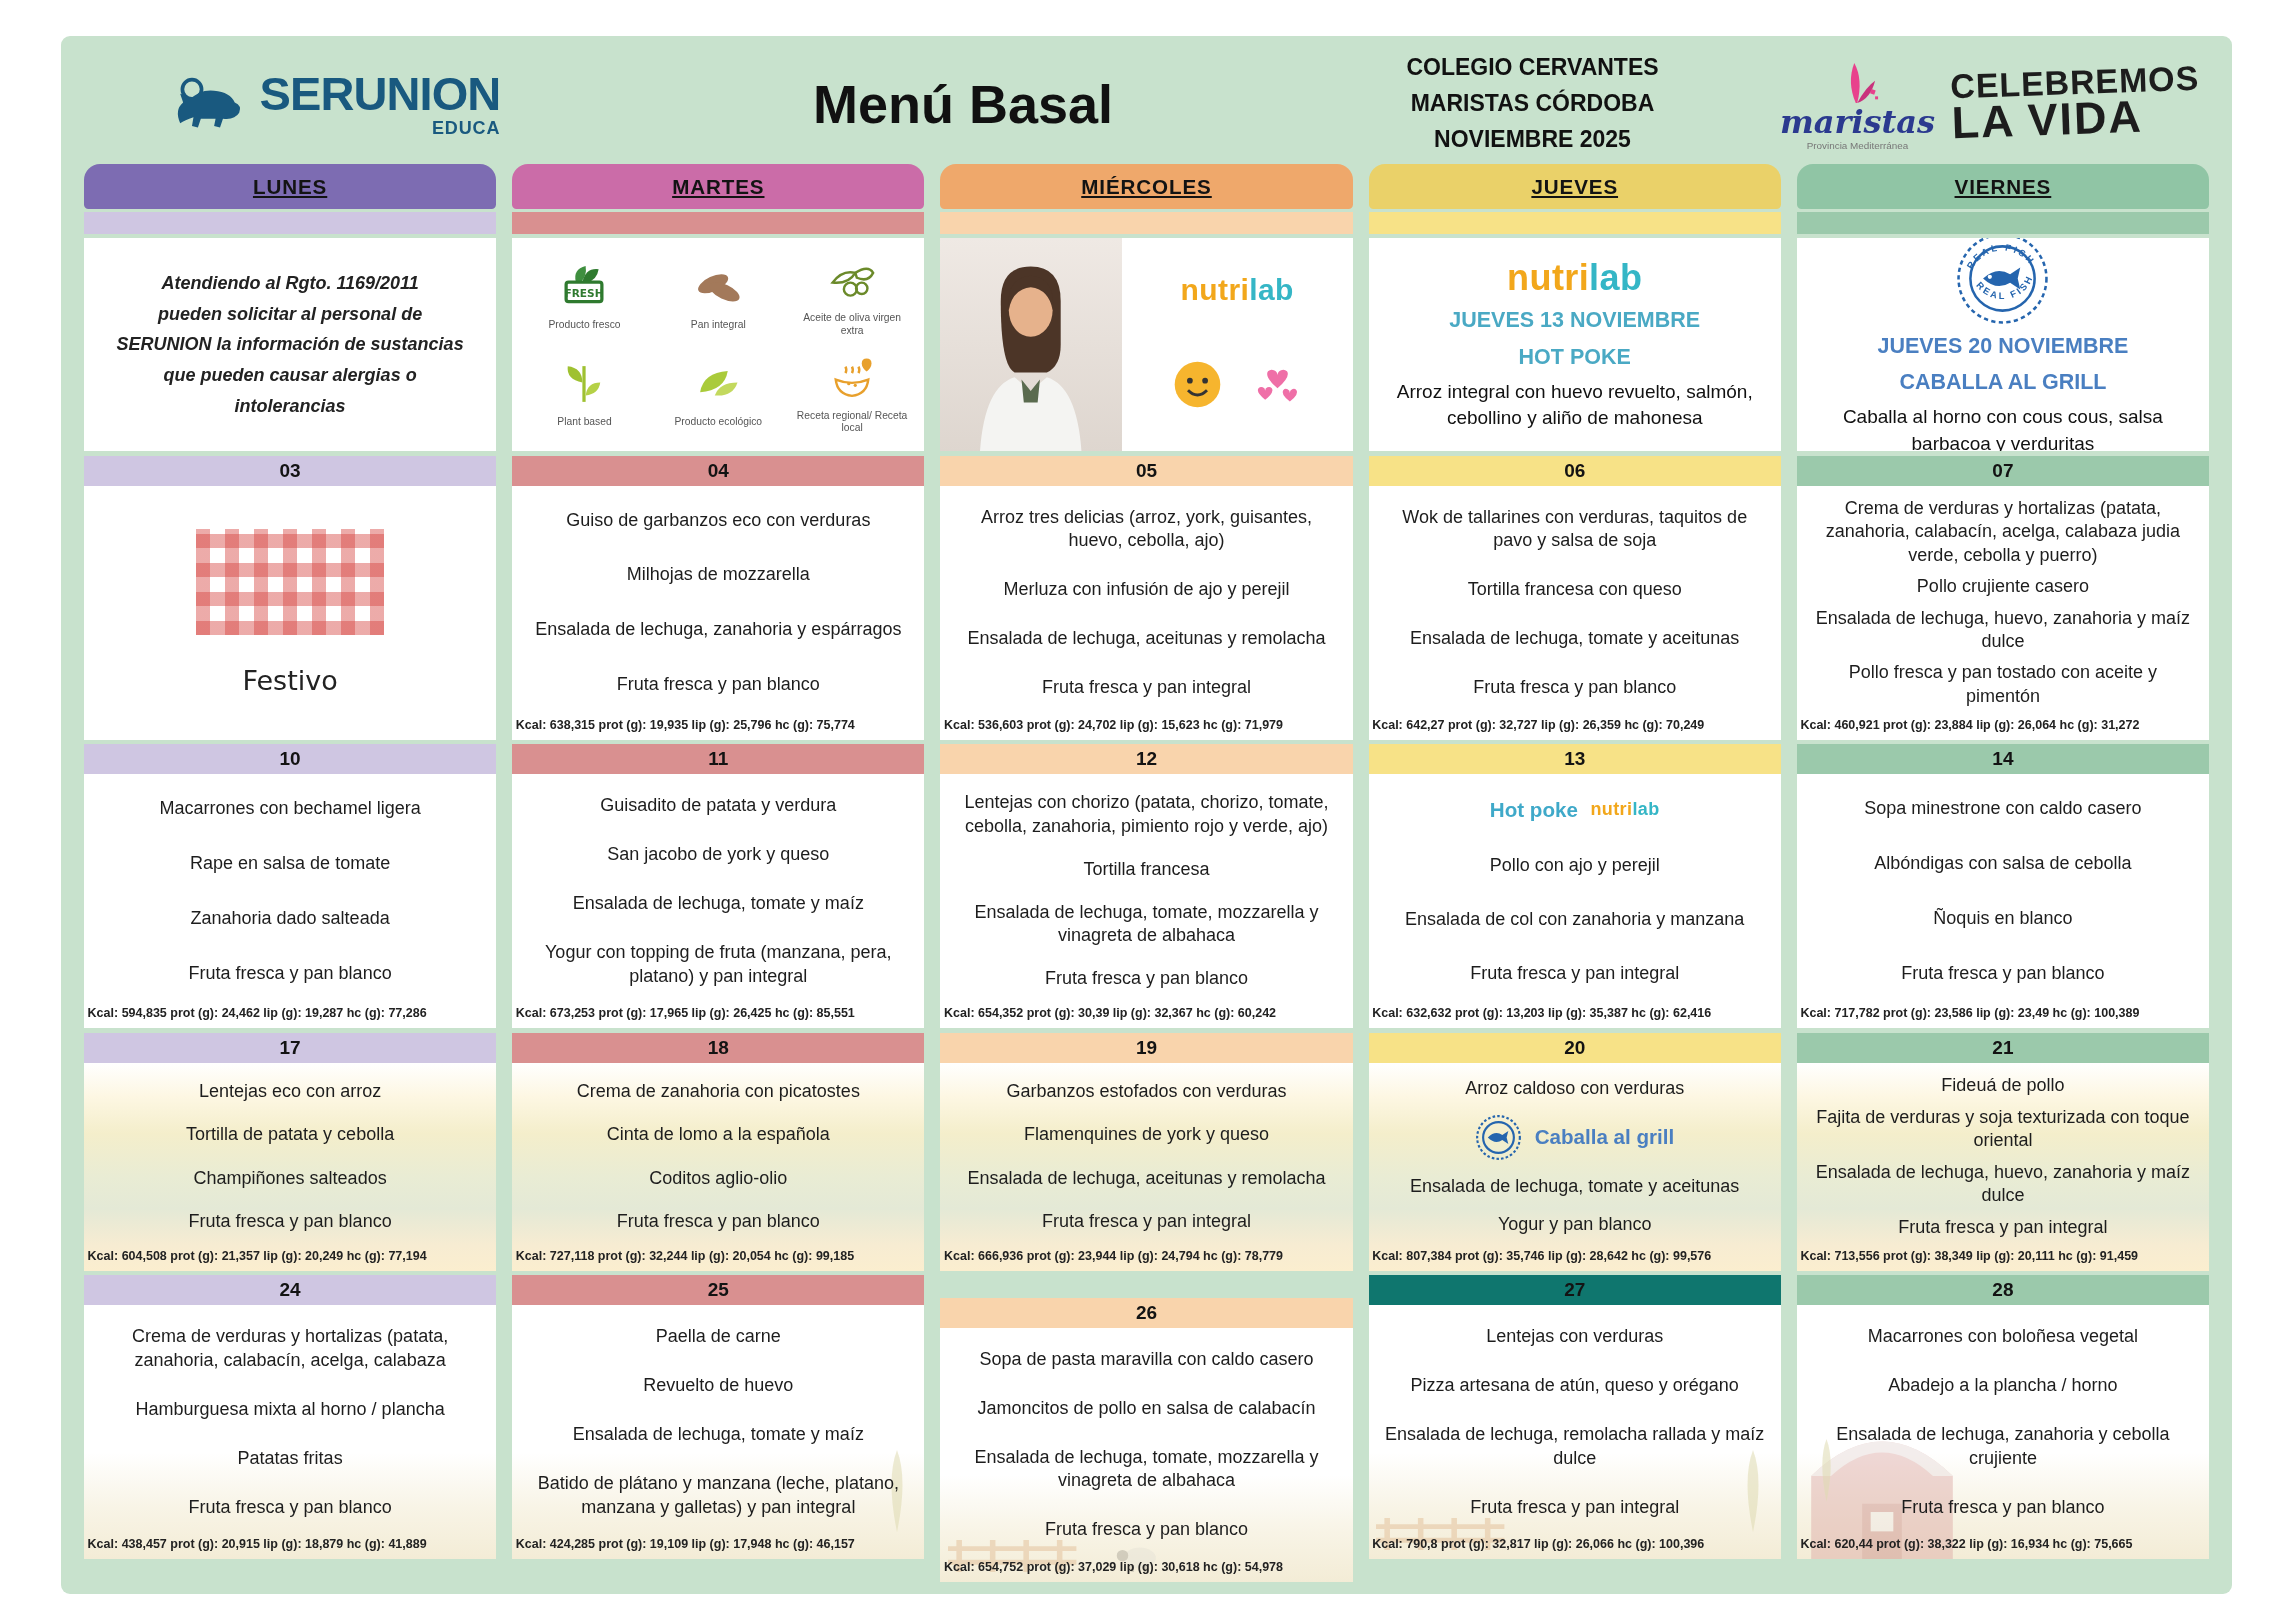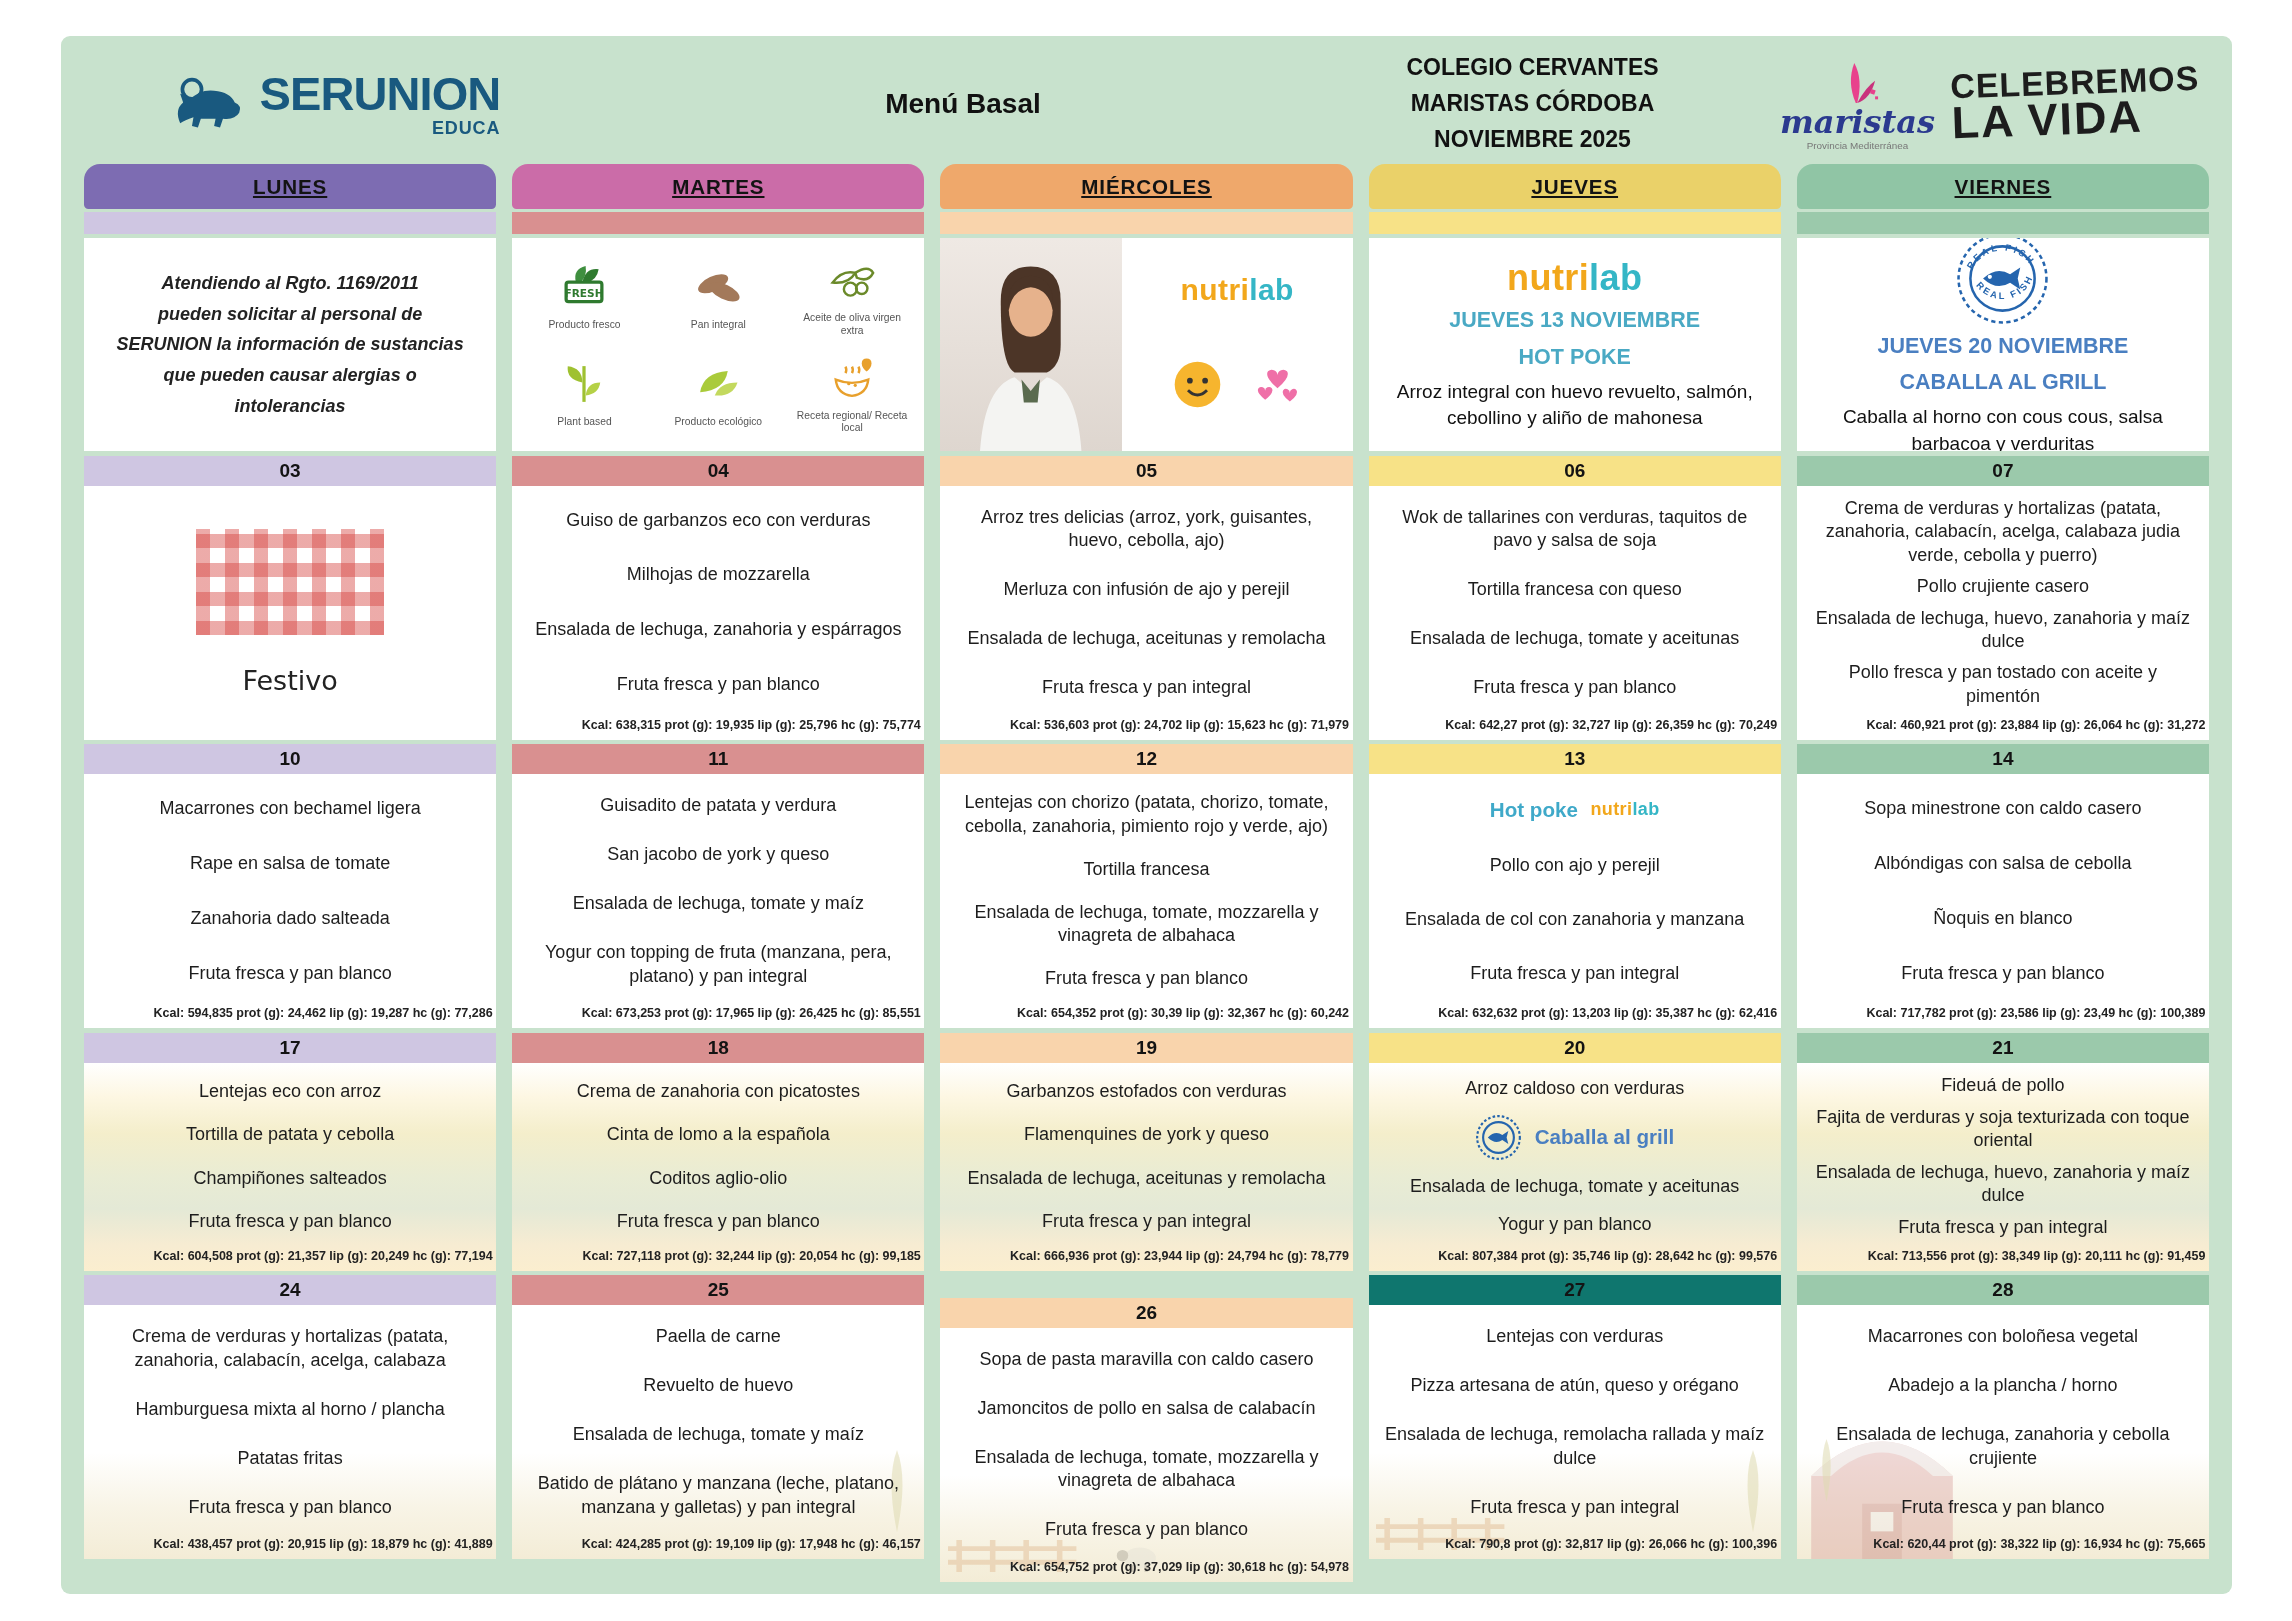--- a/index.html
+++ b/index.html
@@ -5,21 +5,21 @@
   html,body{margin:0;padding:0;width:2293px;height:1621px;background:#ffffff;overflow:hidden;
             font-family:"Liberation Sans","DejaVu Sans",sans-serif;color:#1d1d1d;}
   .board{position:absolute;left:61px;top:36px;width:2171px;height:1558px;background:#c8e2cd;
          border-radius:9px;box-sizing:border-box;padding:14.3px 23px 18px;}
   
   .hdr{height:107px;display:flex;align-items:center;}
   .brand{display:flex;align-items:center;gap:12.5px;width:502px;box-sizing:border-box;padding-left:81px;}
   .brand-txt{display:flex;flex-direction:column;line-height:1;}
   .brand-name{font-size:47px;font-weight:800;letter-spacing:-0.9px;color:#19597f;}
   .brand-sub{font-size:18px;font-weight:800;color:#19597f;align-self:flex-end;margin-top:1.8px;letter-spacing:0.9px;}
-  .title{flex:1;text-align:center;font-size:28px;font-weight:800;color:#111;}
+  .title{flex:1;text-align:center;font-size:54px;font-weight:800;color:#111;}
   .school{width:385px;text-align:center;font-size:23px;font-weight:800;line-height:1.55;color:#111;}
   .logos{width:484px;display:flex;align-items:center;justify-content:flex-end;gap:16px;padding-right:9px;box-sizing:border-box;}
   .maristas{display:flex;flex-direction:column;align-items:center;line-height:1;}
   .maristas-word{font-family:"DejaVu Serif","Liberation Serif",serif;font-style:italic;font-weight:700;
                  font-size:32px;color:#2b3a8f;margin-top:-5.4px;}
   .maristas-sub{font-size:9.9px;color:#777;margin-top:3.6px;}
   .celebrate{line-height:.95;transform:rotate(-2deg);text-align:left;}
   .celebrate .l1{font-size:34px;font-weight:800;letter-spacing:0.9px;}
   .celebrate .l2{font-size:45px;font-weight:800;letter-spacing:1.8px;}
   
@@ -30,21 +30,21 @@
   .band{height:21.5px;margin-top:2.7px;}
   .card{background:#fff;}
   .promo{height:213px;margin-top:4.5px;position:relative;overflow:hidden;}
   .datebar{height:30px;margin-top:4.5px;display:flex;align-items:center;justify-content:center;
            font-weight:800;font-size:19px;color:#131313;}
   .cell{position:relative;overflow:hidden;display:flex;flex-direction:column;}
   .cell.w0,.cell.w1,.cell.w3{height:254px;}
   .cell.w2{height:208px;}
   .items{flex:1;display:flex;flex-direction:column;justify-content:space-around;padding:7.2px 12.5px 1.8px;position:relative;z-index:2;}
   .item{text-align:center;font-size:18px;line-height:1.3;}
-  .kcal{text-align:right;font-size:12.5px;font-weight:600;color:#222;padding:3.6px 3.6px 8px;position:relative;z-index:2;}
+  .kcal{text-align:left;font-size:12.5px;font-weight:600;color:#222;padding:3.6px 3.6px 8px;position:relative;z-index:2;}
   
   .sp-row{display:flex;align-items:center;justify-content:center;gap:12.5px;}
   .hotpoke{color:#3fa9c9;font-weight:800;font-size:20.6px;}
   .caballa{color:#4a7fc1;font-weight:800;font-size:20.6px;}
   .nutri-word{font-weight:800;letter-spacing:0.4px;}
   .nutri-word .n1{color:#f2a71b;}
   .nutri-word .n2{color:#35b6c6;}
   
   .festivo-wrap{flex:1;display:flex;flex-direction:column;align-items:center;justify-content:center;gap:30px;}
   .gingham{width:188px;height:106px;background-color:#fff;

